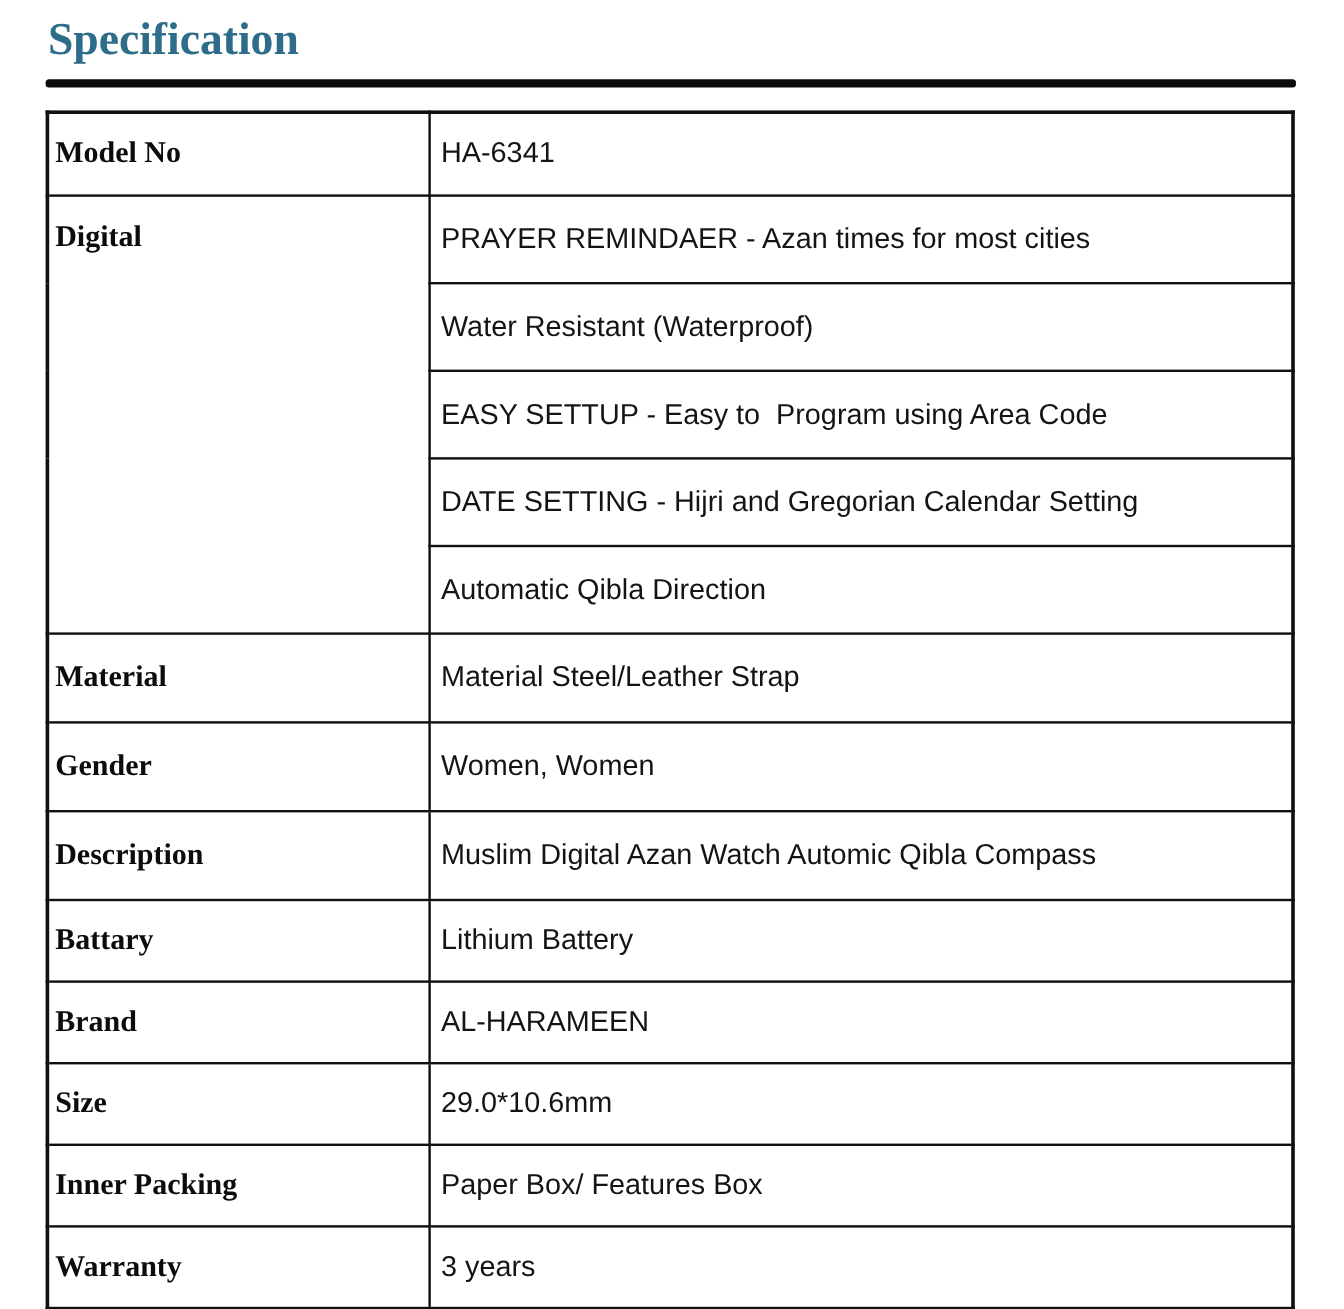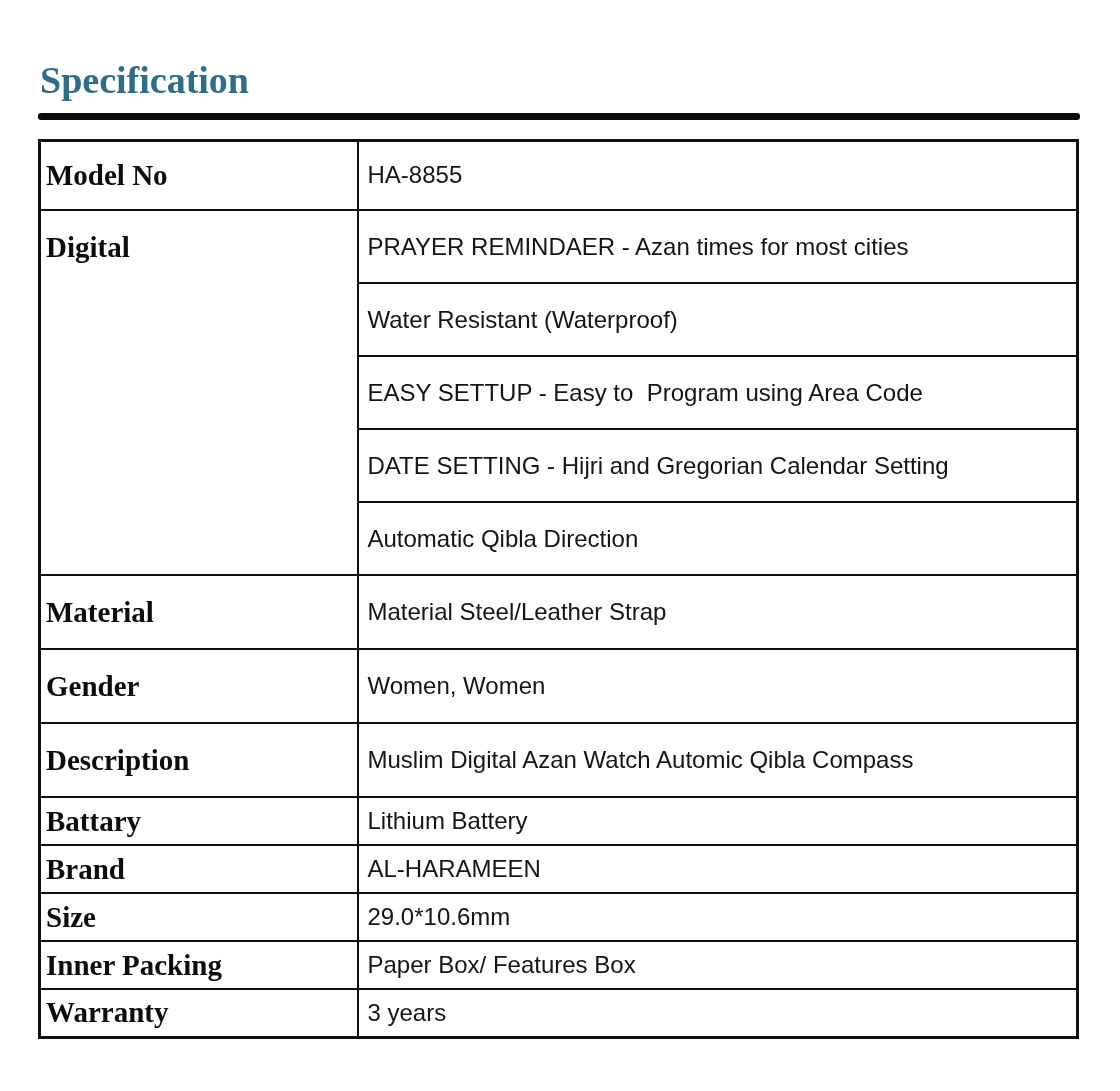--- a/index.html
+++ b/index.html
@@ -7,21 +7,20 @@
     margin: 0;
     padding: 0;
     background: #ffffff;
     width: 1120px;
     height: 1091px;
     font-family: "Liberation Sans", sans-serif;
     color: #111111;
   }
   .page {
     padding: 12px 40px 0 38px;
-    margin-top: 47px;
   }
   .page-title {
     font-family: "Liberation Serif", serif;
     font-weight: bold;
     font-size: 38px;
     line-height: 1.12;
     color: #2e6d89;
     margin: 0 0 11px 2px;
   }
   .title-rule {
@@ -38,56 +37,56 @@
   }
   .spec-table th,
   .spec-table td {
     border: 2px solid #101010;
   }
   .spec-table th {
     width: 318px;
     text-align: left;
     font-family: "Liberation Serif", serif;
     font-weight: bold;
-    font-size: 29px;
+    font-size: 25px;
     color: #0c0c0c;
     padding: 2px 4px 2px 5px;
     vertical-align: middle;
   }
   .spec-table th.label-top {
     vertical-align: top;
     padding-top: 20px;
   }
   .spec-table td {
     font-size: 24px;
     color: #141414;
     padding: 2px 8px 2px 9px;
     vertical-align: middle;
     white-space: pre-wrap;
     overflow: hidden;
   }
   tr.h70 { height: 70px; }
   tr.h73 { height: 73px; }
   tr.h62 { height: 74px; }
-  tr.h66 { height: 48px; }
+  tr.h66 { height: 68px; }
 </style>
 </head>
 <body>
 
 <main class="page">
 
   <h1 class="page-title">Specification</h1>
 
   <div class="title-rule"></div>
 
   <table class="spec-table">
     <tbody>
       <tr class="h70">
         <th>Model No</th>
-        <td>HA-8855</td>
+        <td>HA-6341</td>
       </tr>
 
       <tr class="h73">
         <th class="label-top" rowspan="5">Digital</th>
         <td>PRAYER REMINDAER - Azan times for most cities</td>
       </tr>
       <tr class="h73">
         <td>Water Resistant (Waterproof)</td>
       </tr>
       <tr class="h73">

